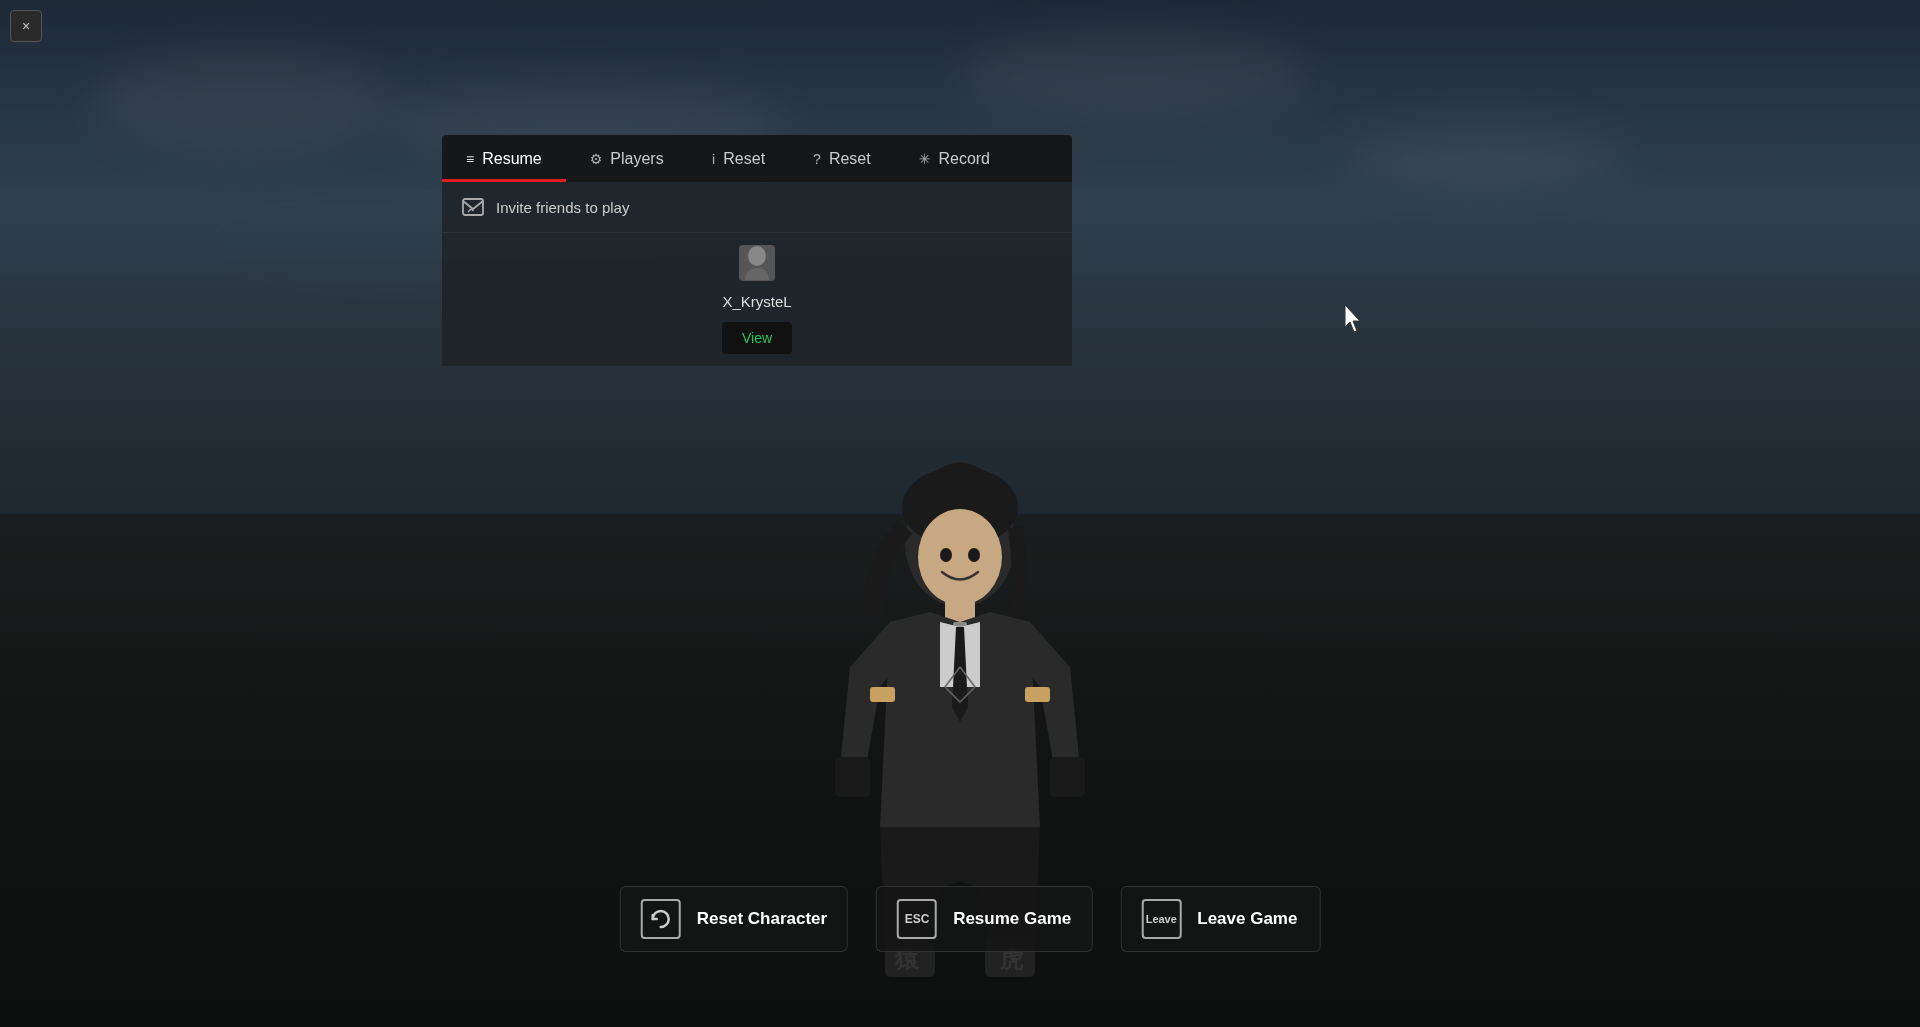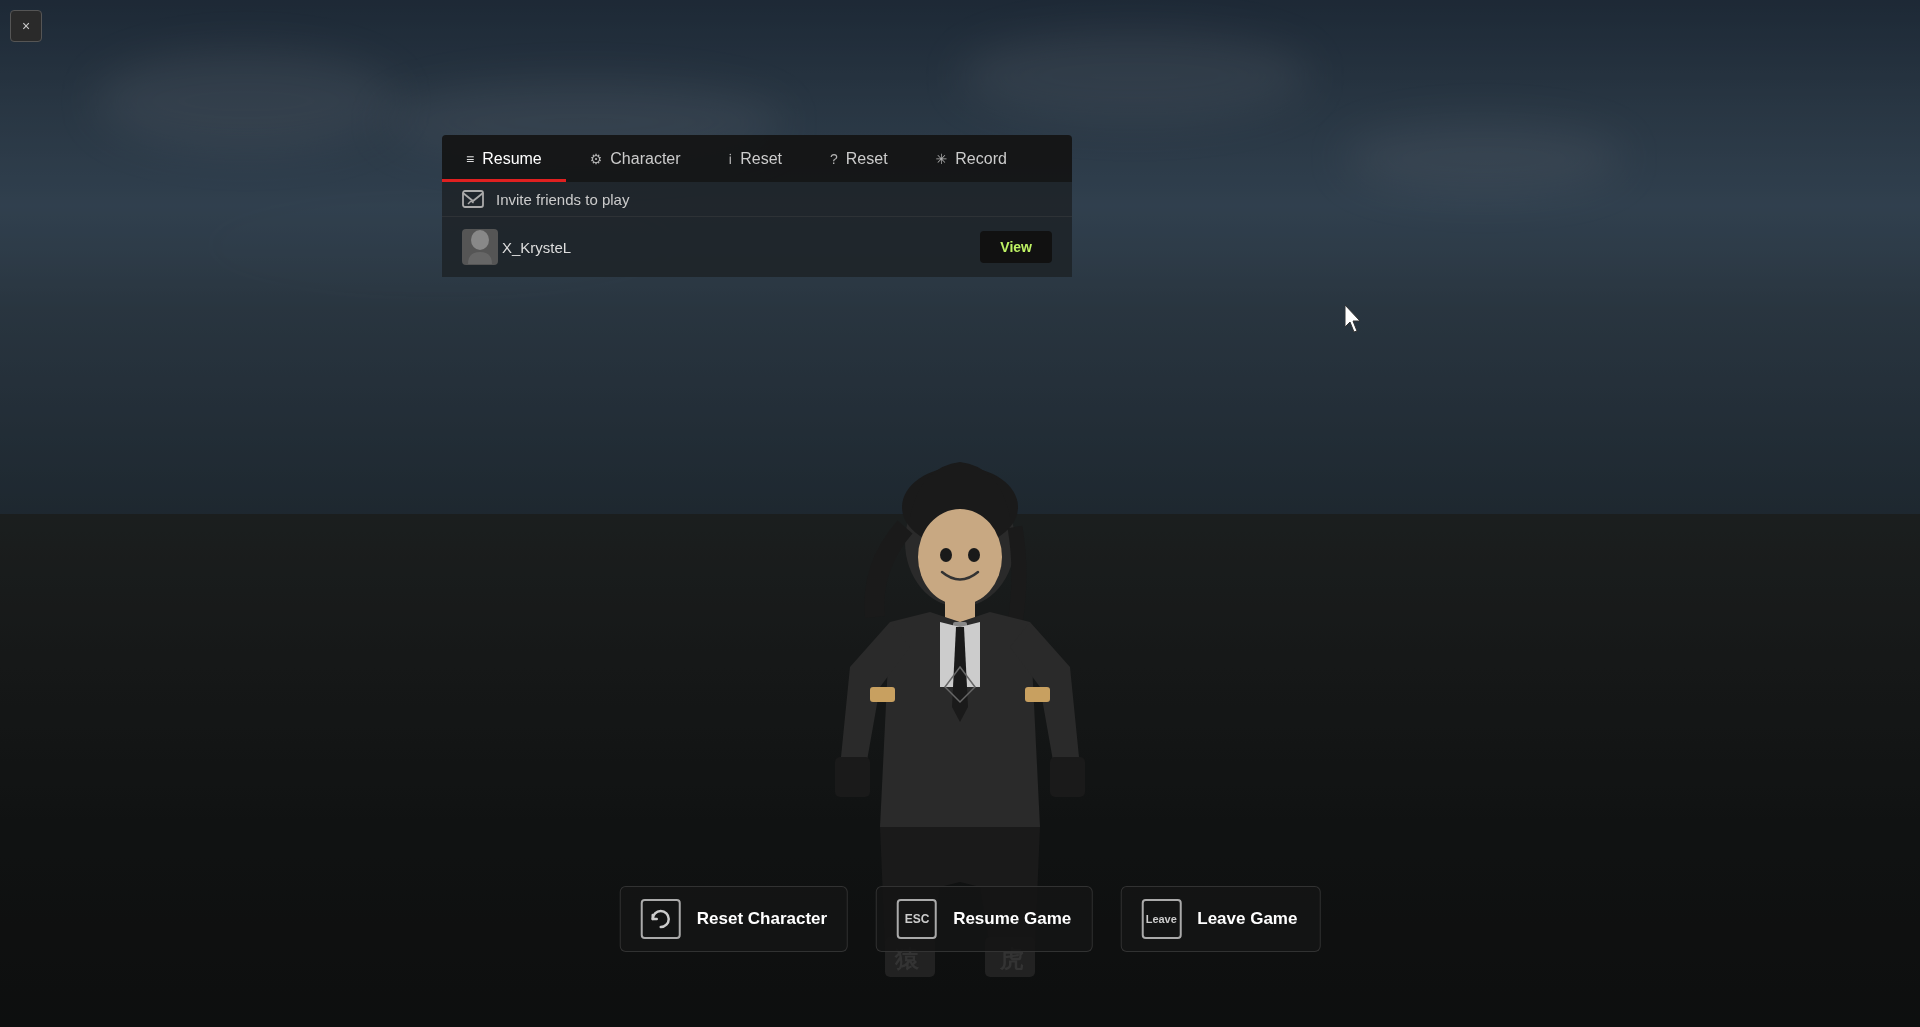--- a/index.html
+++ b/index.html
@@ -151,35 +151,36 @@
     
     .menu-content {
       background: rgba(30,35,40,0.88);
     }
 
     
     .invite-row {
       display: flex;
       align-items: center;
       gap: 12px;
-      padding: 8px 20px;
+      padding: 16px 20px;
       color: #ccc;
       font-size: 15px;
       border-bottom: 1px solid rgba(80,80,80,0.3);
       cursor: pointer;
     }
 
     
     .player-row {
       display: flex;
       align-items: center;
       padding: 12px 20px;
       color: #ddd;
       font-size: 15px;
-      gap: 4px;
+      gap: 12px;
+      flex-direction: column;
     }
 
     .player-avatar {
       width: 36px;
       height: 36px;
       background: #555;
       border-radius: 4px;
       display: flex;
       align-items: center;
       justify-content: center;
@@ -188,26 +189,26 @@
     }
 
     .player-name {
       flex: 1;
       font-size: 15px;
       color: #ddd;
     }
 
     .view-btn {
       background: #111;
-      color: #bef264;
+      color: #22c55e;
       border: none;
       padding: 8px 20px;
       border-radius: 4px;
       font-size: 14px;
-      font-weight: 700;
+      font-weight: 400;
       cursor: pointer;
     }
 
     
     .bottom-buttons {
       position: absolute;
       bottom: 75px;
       left: 50%;
       transform: translateX(-50%);
       display: flex;
@@ -334,21 +335,21 @@
 
 <div class="menu-panel">
 
   <div class="tab-bar">
     <div class="tab-item active">
       <span class="tab-icon">≡</span>
       <span>Resume</span>
     </div>
     <div class="tab-item">
       <span class="tab-icon">⚙</span>
-      <span>Character</span>
+      <span>Players</span>
     </div>
     <div class="tab-item">
       <span class="tab-icon">ℹ</span>
       <span>Reset</span>
     </div>
     <div class="tab-item">
       <span class="tab-icon">?</span>
       <span>Reset</span>
     </div>
     <div class="tab-item">

